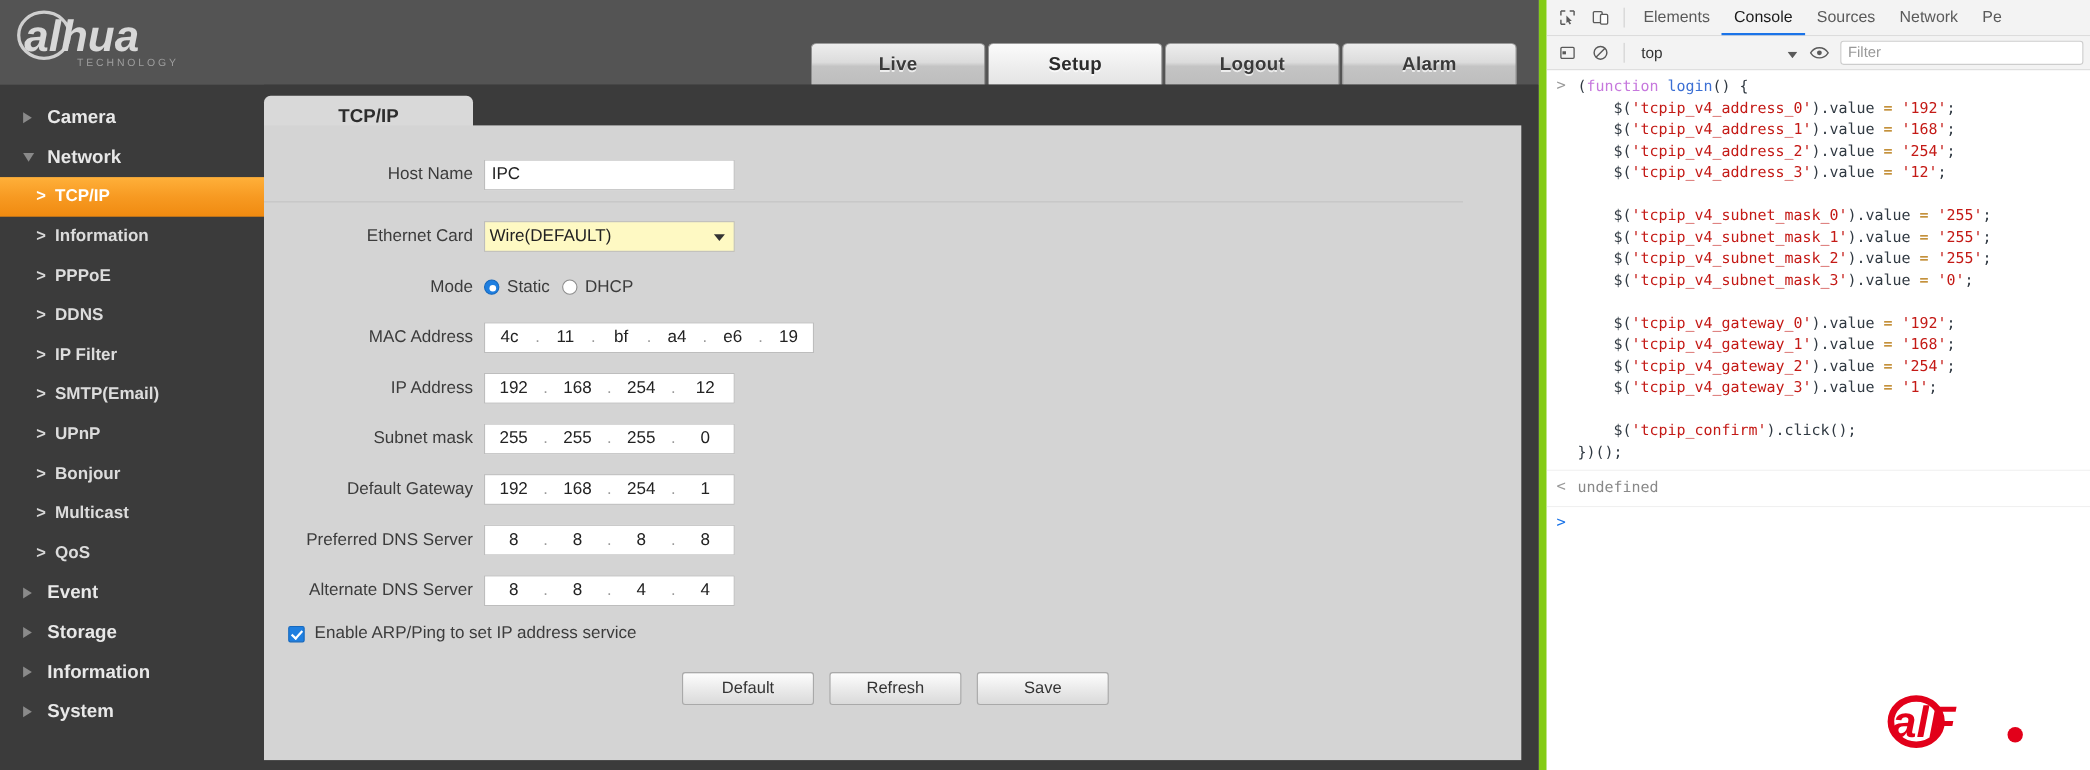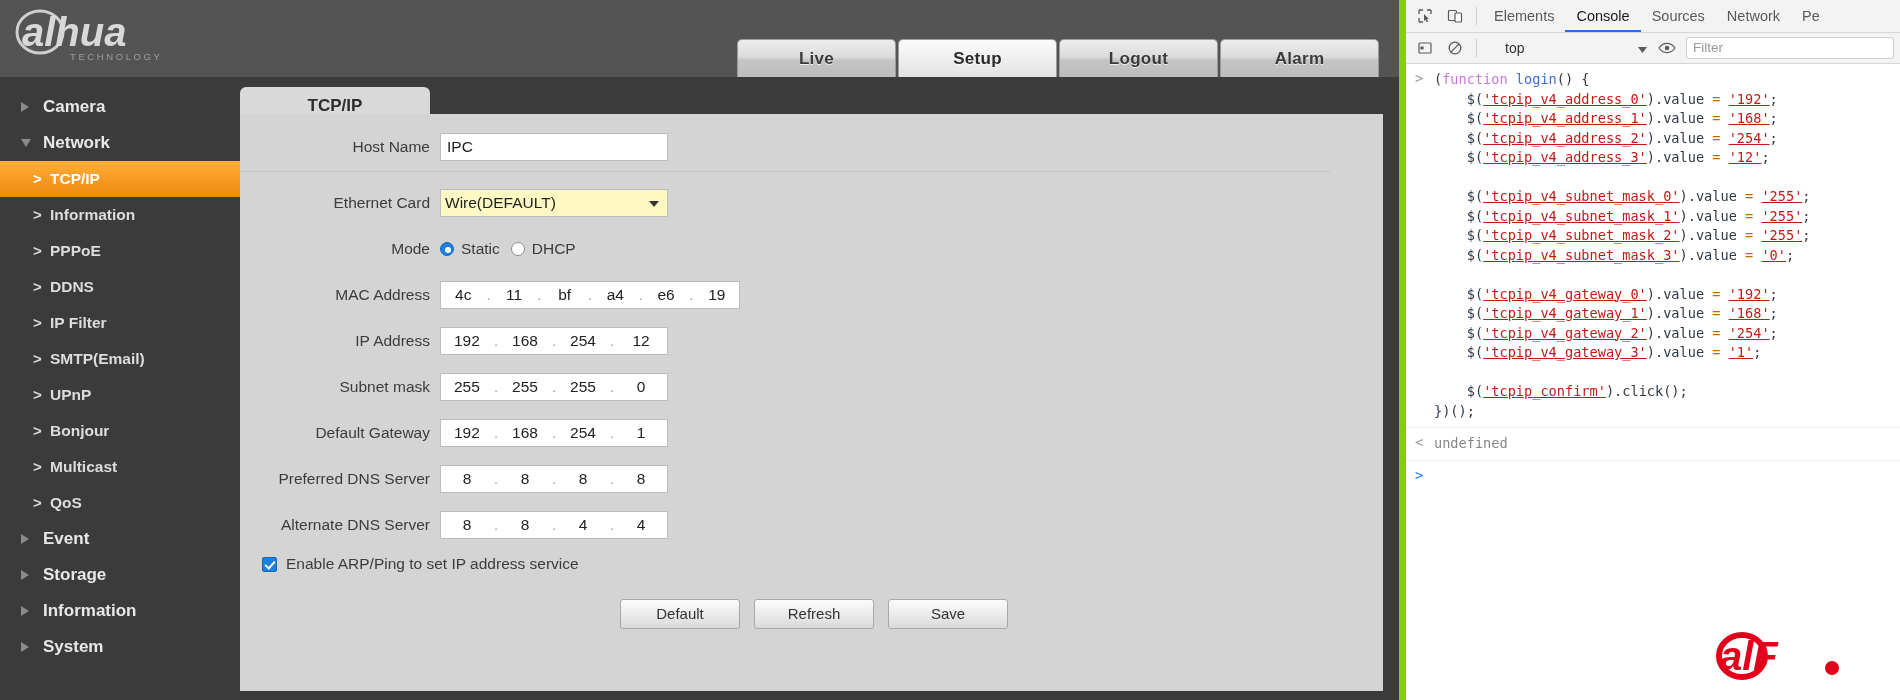--- a/index.html
+++ b/index.html
@@ -69,21 +69,21 @@
     width: 190px; height: 37px; line-height: 37px; text-align:center;
     background:#d9d9d9; color:#2d2d2d; font-size:17px; font-weight:bold;
     border-radius: 6px 6px 0 0;
   }
   .panel {
     position:relative;
     width: 1143px; height: 577px;
     background:#d4d4d4;
     border-top: 0;
   }
-  .form { padding: 16px 0 0 0; }
+  .form { padding: 28px 0 0 0; }
 
   .row { display:flex; align-items:center; height: 33px; }
   .row.gap { margin-bottom: 13px; }
   .lbl {
     width: 200px; flex: 0 0 200px; text-align:right; padding-right: 10px;
     font-size: 15.5px; color:#3c3c3c;
   }
   .fld { position:relative; }
 
   .txt {
@@ -152,41 +152,41 @@
     font-size: 14.5px; color:#5a5a5a; cursor:pointer; white-space:nowrap;
   }
   .dt-tab.active { color:#1a1a1a; border-bottom: 2px solid #1a73e8; font-weight: normal;}
 
   .dt-subbar {
     height: 31px; display:flex; align-items:center; gap:0;
     background:#f3f3f3; border-bottom:1px solid #d6d6d6; padding-left: 4px;
   }
   .dt-ctxsel {
     display:flex;align-items:center;justify-content:space-between;
-    width: 152px; height:22px; margin-left:17px; padding: 0 5px;
+    width: 152px; height:22px; margin-left:4px; padding: 0 5px;
     font-size:14px;color:#333;cursor:pointer;
   }
   .dt-filter {
     flex:1; height: 22px; margin: 0 6px 0 4px;
     border:1px solid #cdcdcd; border-radius: 3px; background:#fff;
     font-size:13.5px; color:#999; padding: 0 6px; line-height:20px;
   }
 
   .dt-console { position:relative; height: 636px; background:#fff; overflow:hidden; }
   .dt-entry { position:relative; padding: 6px 0 6px 0; border-bottom:1px solid #f0f0f0;}
   .dt-entry.noborder{border-bottom:none;}
   .dt-gutter { position:absolute; left: 9px; top: 6px; font-size:14px; color:#9a9a9a; font-family:"DejaVu Sans Mono", monospace;}
   .dt-code {
     padding-left: 28px; padding-right: 4px;
     font-family: "DejaVu Sans Mono", monospace;
     font-size: 13.6px; line-height: 19.5px; white-space: pre; color:#303942;
   }
   .k-kw { color:#c678dd; }
   .k-fn { color:#3b6fd4; }
-  .k-str { color:#c41a16;text-decoration:underline; }
+  .k-str { color:#c41a16; }
   .k-plain { color:#303942; }
   .k-op { color:#b37000; }
   .dt-out { padding-left: 28px; font-family:"DejaVu Sans Mono", monospace; font-size:13.6px; color:#888; line-height:19.5px;}
   .dt-prompt-blue { color:#1a73e8; }
 </style>
 </head>
 <body>
 
 <div id="app">
 

